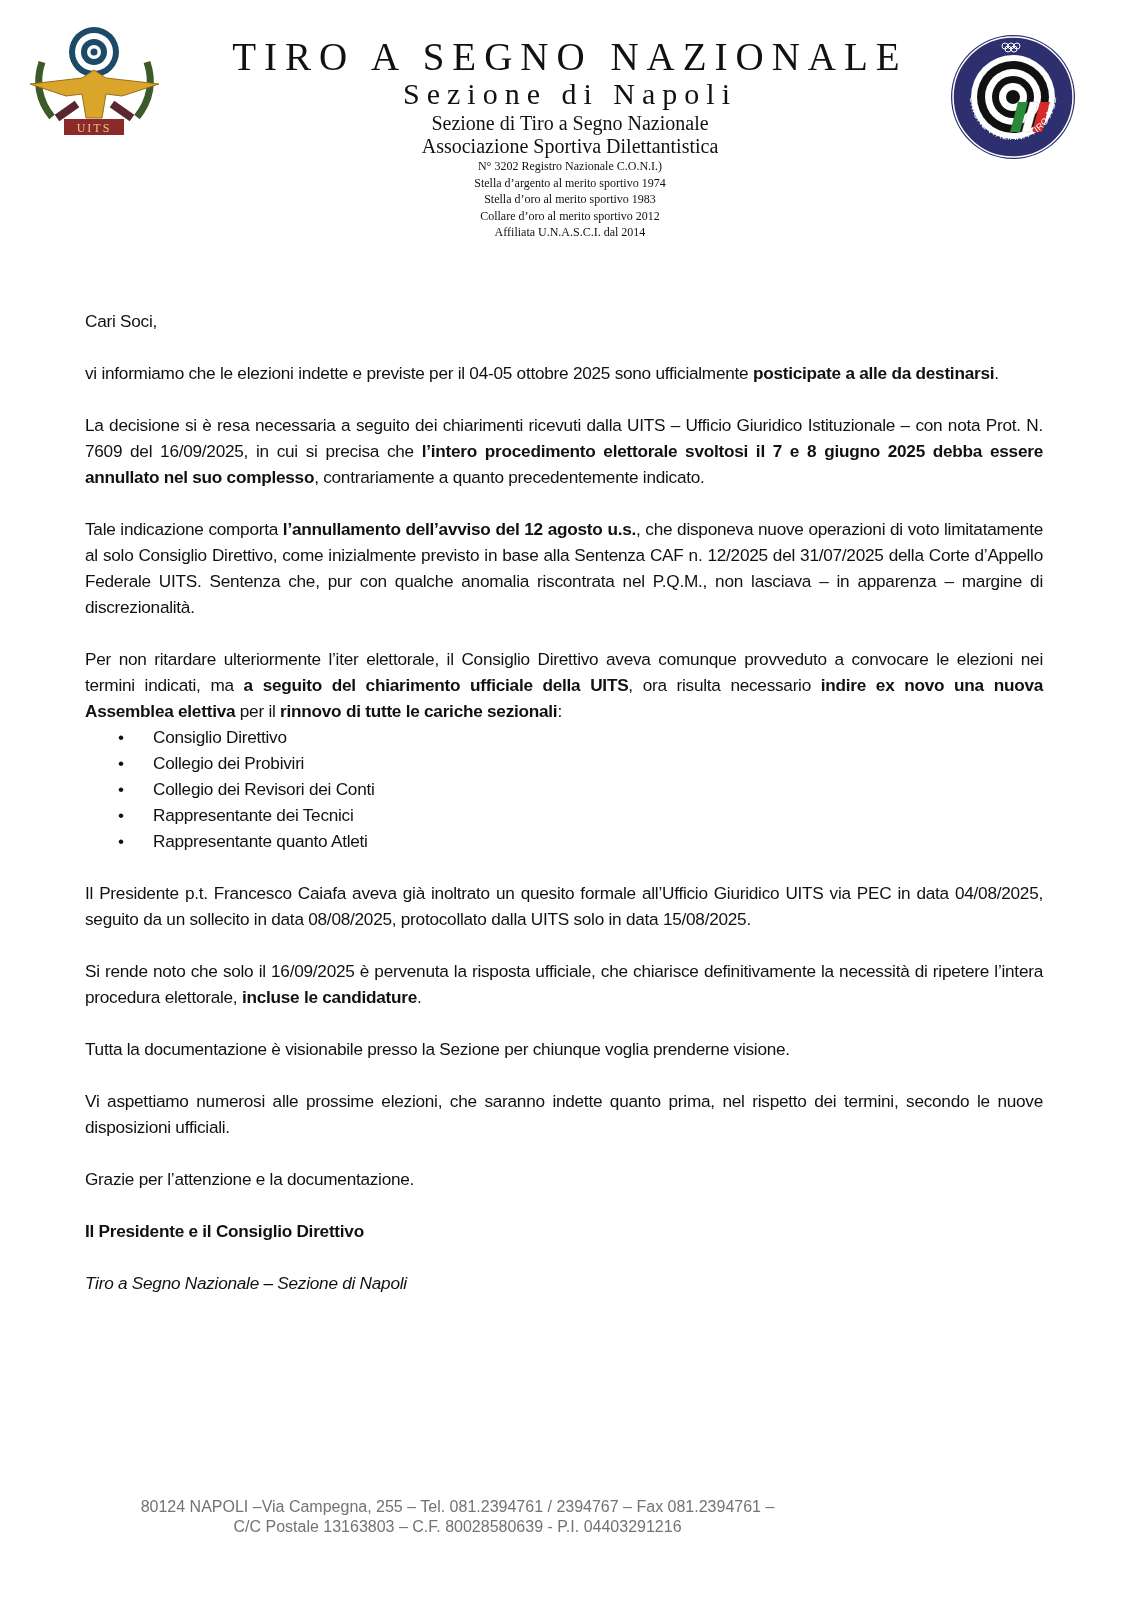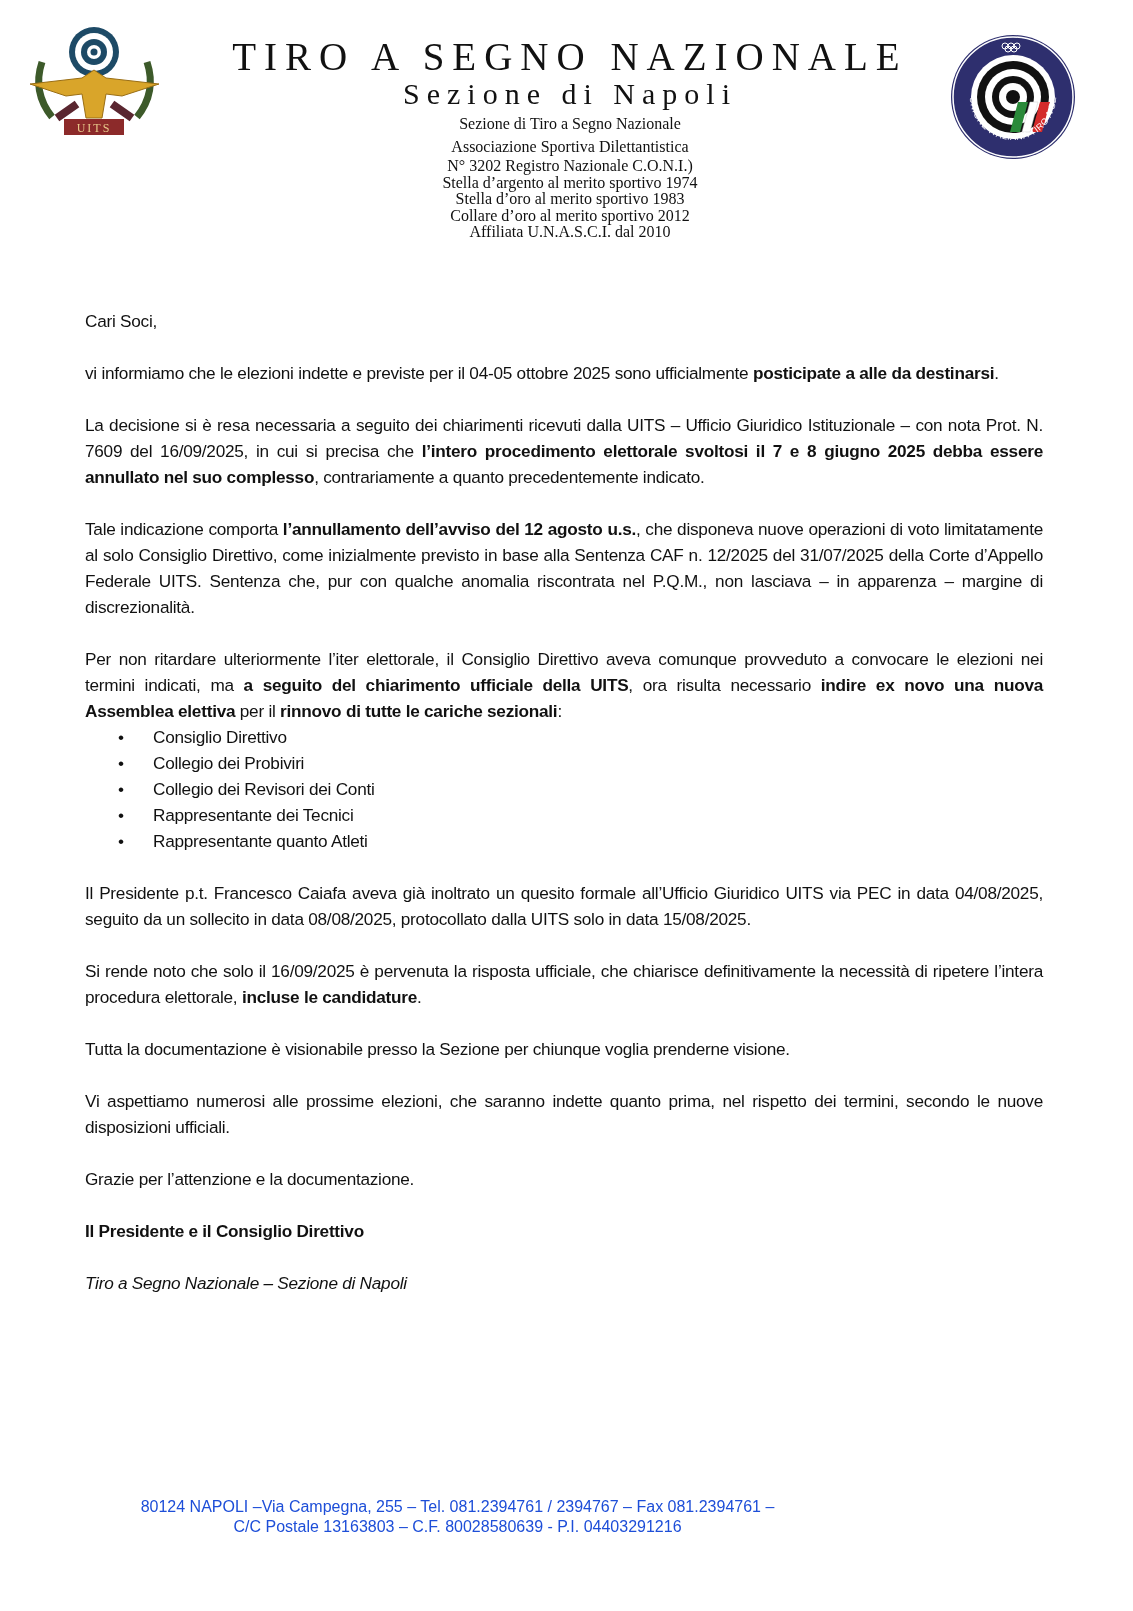--- a/index.html
+++ b/index.html
@@ -4,34 +4,34 @@
 <style>
   html, body { margin: 0; padding: 0; background: #ffffff; }
   body { width: 1133px; height: 1611px; position: relative; overflow: hidden; color: #111; }
   .header { position: absolute; left: 0; top: 0; width: 1133px; height: 260px; }
   .logo-left { position: absolute; left: 22px; top: 22px; width: 145px; height: 120px; }
   .logo-right { position: absolute; left: 948px; top: 32px; width: 130px; height: 130px; }
   .head-text { position: absolute; left: 230px; top: 38px; width: 680px; text-align: center;
                font-family: "Liberation Serif", "DejaVu Serif", serif; }
   .h-title { font-size: 39px; letter-spacing: 8px; line-height: 38px; }
   .h-sub { font-size: 30px; letter-spacing: 7px; line-height: 36px; }
-  .h-line { font-size: 16px; line-height: 23px; }
-  .h-small { font-size: 16px; line-height: 16.5px; }
+  .h-line { font-size: 20px; line-height: 23px; }
+  .h-small { font-size: 12px; line-height: 16.5px; }
   .body { position: absolute; left: 85px; top: 285px; width: 958px;
           font-family: "Liberation Sans", "DejaVu Sans", sans-serif; font-size: 17.2px; line-height: 26px;
           letter-spacing: -0.25px; margin-top: 23px; }
   .body p { margin: 0 0 26px 0; text-align: justify; }
   .body b { font-weight: bold; }
   .body ul { list-style: none; margin: -26px 0 26px 0; padding: 0; }
   .body li { position: relative; padding-left: 68px; }
   .body li .bul { position: absolute; left: 33px; top: 0; }
   .sig { margin: 0; }
   .sig-italic { font-style: italic; }
   .footer { position: absolute; left: 0; top: 1497px; width: 915px; text-align: center;
-            font-family: "Liberation Sans", "DejaVu Sans", sans-serif; font-size: 16px; line-height: 20px; color: #1d4ed8; }
+            font-family: "Liberation Sans", "DejaVu Sans", sans-serif; font-size: 16px; line-height: 20px; color: #737373; }
 </style>
 </head>
 <body>
 
 <div class="header">
   <div class="logo-left">
     <svg width="145" height="120" viewBox="0 0 145 120">
       <path d="M20 40 Q10 70 30 95" stroke="#3d5a2a" stroke-width="7" fill="none"></path>
       <path d="M125 40 Q135 70 115 95" stroke="#3d5a2a" stroke-width="7" fill="none"></path>
       <circle cx="72" cy="30" r="25" fill="#1d4a66"></circle>
@@ -48,21 +48,21 @@
 
   <div class="head-text">
     <div class="h-title">TIRO A SEGNO NAZIONALE</div>
     <div class="h-sub">Sezione di Napoli</div>
     <div class="h-line">Sezione di Tiro a Segno Nazionale</div>
     <div class="h-line">Associazione Sportiva Dilettantistica</div>
     <div class="h-small">N° 3202 Registro Nazionale C.O.N.I.)</div>
     <div class="h-small">Stella d’argento al merito sportivo 1974</div>
     <div class="h-small">Stella d’oro al merito sportivo 1983</div>
     <div class="h-small">Collare d’oro al merito sportivo 2012</div>
-    <div class="h-small">Affiliata U.N.A.S.C.I. dal 2010</div>
+    <div class="h-small">Affiliata U.N.A.S.C.I. dal 2014</div>
   </div>
 
   <div class="logo-right">
     <svg width="130" height="130" viewBox="0 0 130 130">
       <defs>
         <path id="ringpath" d="M22 65 A43 43 0 0 0 108 65"></path>
       </defs>
       <circle cx="65" cy="65" r="62" fill="#2e2f6e"></circle>
       <circle cx="65" cy="65" r="60" fill="none" stroke="#ffffff" stroke-width="1.5"></circle>
       <circle cx="65" cy="65" r="42" fill="#ffffff"></circle>

